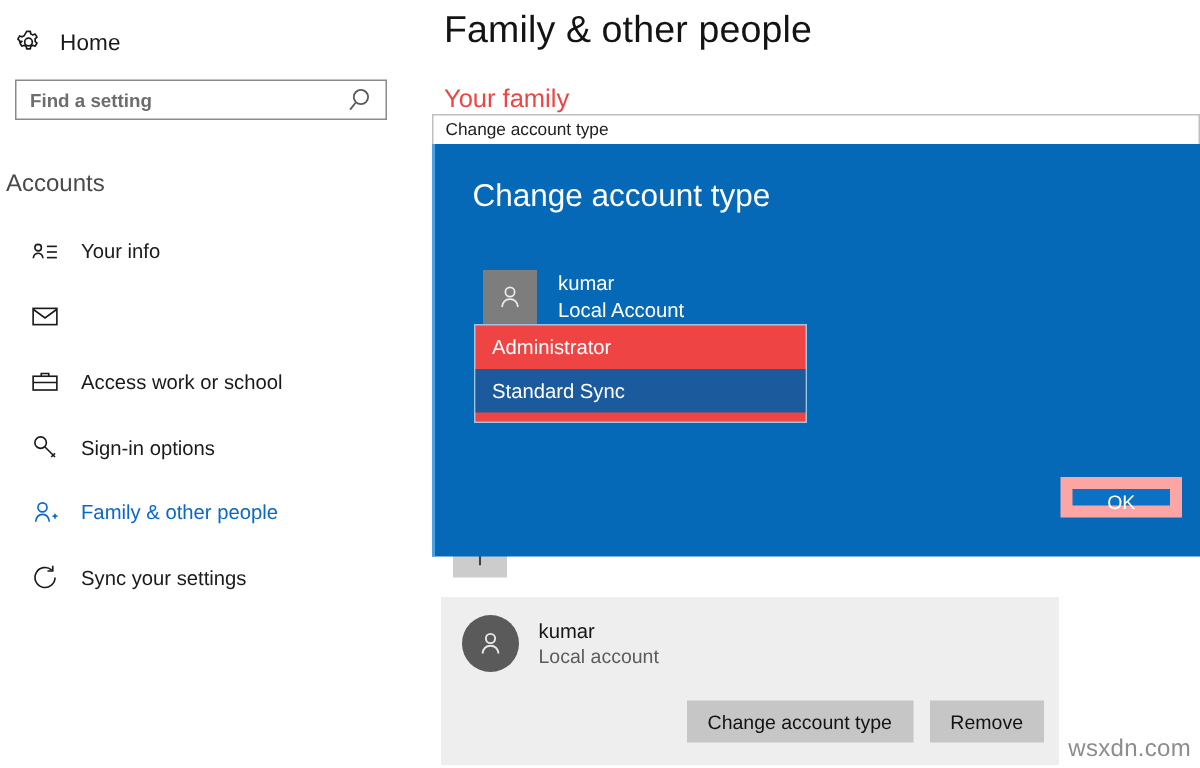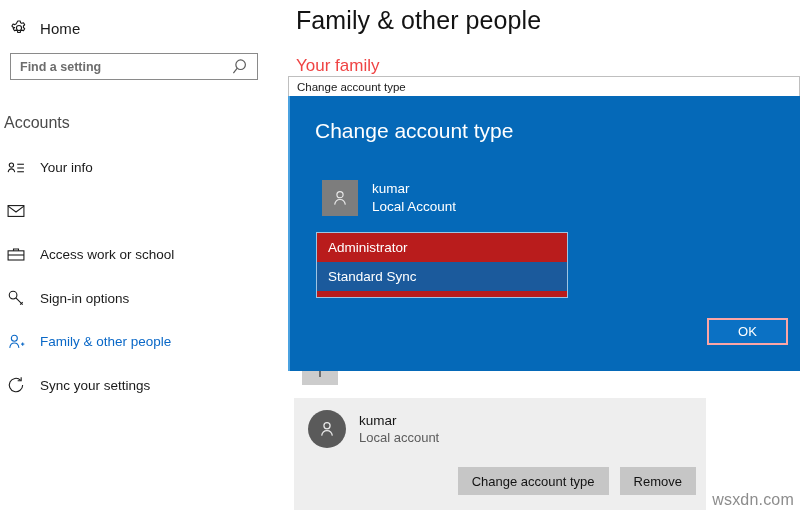--- a/index.html
+++ b/index.html
@@ -94,21 +94,21 @@
     position: absolute;
     left: 0;
     top: 146px;
     width: 288px;
   }
   .nav-item {
     position: relative;
     height: 43.5px;
     display: flex;
     align-items: center;
-    padding-left: 6px;
+    padding-left: 20px;
     box-sizing: border-box;
     cursor: default;
   }
   .nav-ico {
     width: 20px;
     height: 20px;
     flex: 0 0 auto;
     margin-right: 14px;
     display: block;
   }
@@ -279,23 +279,23 @@
     color: #ffffff;
   }
   .dlg-user-sub {
     font-size: 13.5px;
     color: #ffffff;
   }
 
   .dropdown {
     position: absolute;
     left: 26px;
-    top: 136px;
-    width: 252px;
-    background: #b91c1c;
+    top: 120px;
+    width: 222px;
+    background: #ef4444;
     border: 1px solid #9fc4e2;
     box-sizing: border-box;
     padding-bottom: 6px;
   }
   .dd-item {
     height: 29px;
     display: flex;
     align-items: center;
     padding-left: 11px;
     font-size: 13.5px;
@@ -305,21 +305,21 @@
   }
   .dd-item.highlight { background: #1b5a9c; }
 
   .ok-btn {
     position: absolute;
     right: 12px;
     bottom: 26px;
     width: 81px;
     height: 27px;
     background: #0b71c4;
-    border: 2px solid #fca5a5;
+    border: 8px solid #fca5a5;
     color: #ffffff;
     font-family: "Liberation Sans", sans-serif;
     font-size: 13px;
     cursor: pointer;
     box-sizing: border-box;
   }
 
   .watermark {
     position: absolute;
     right: 6px;

